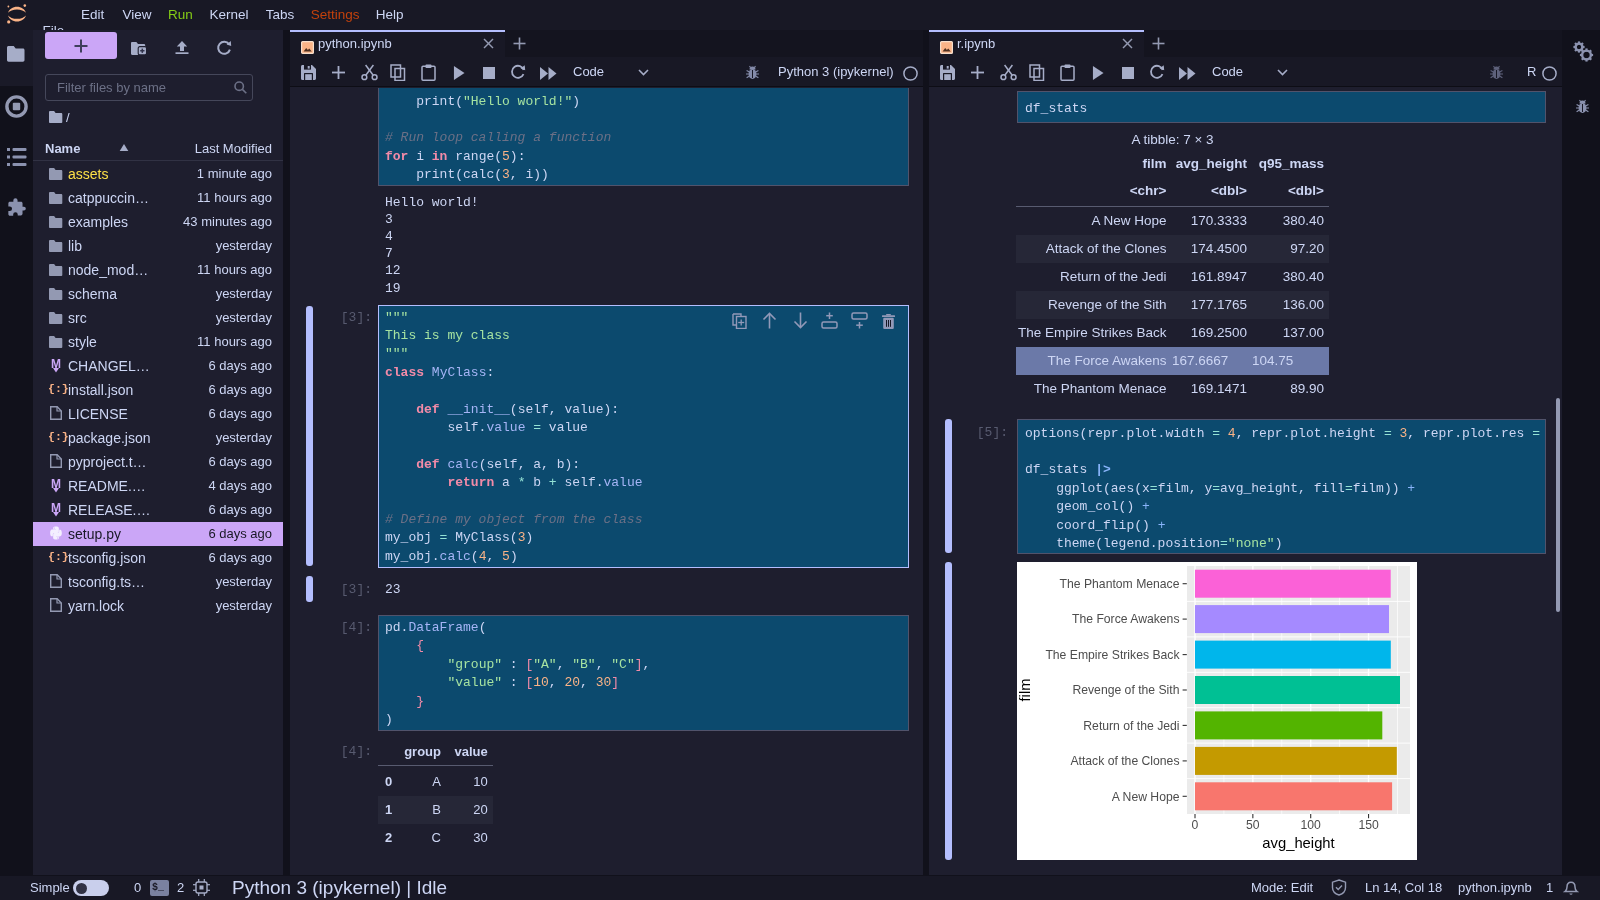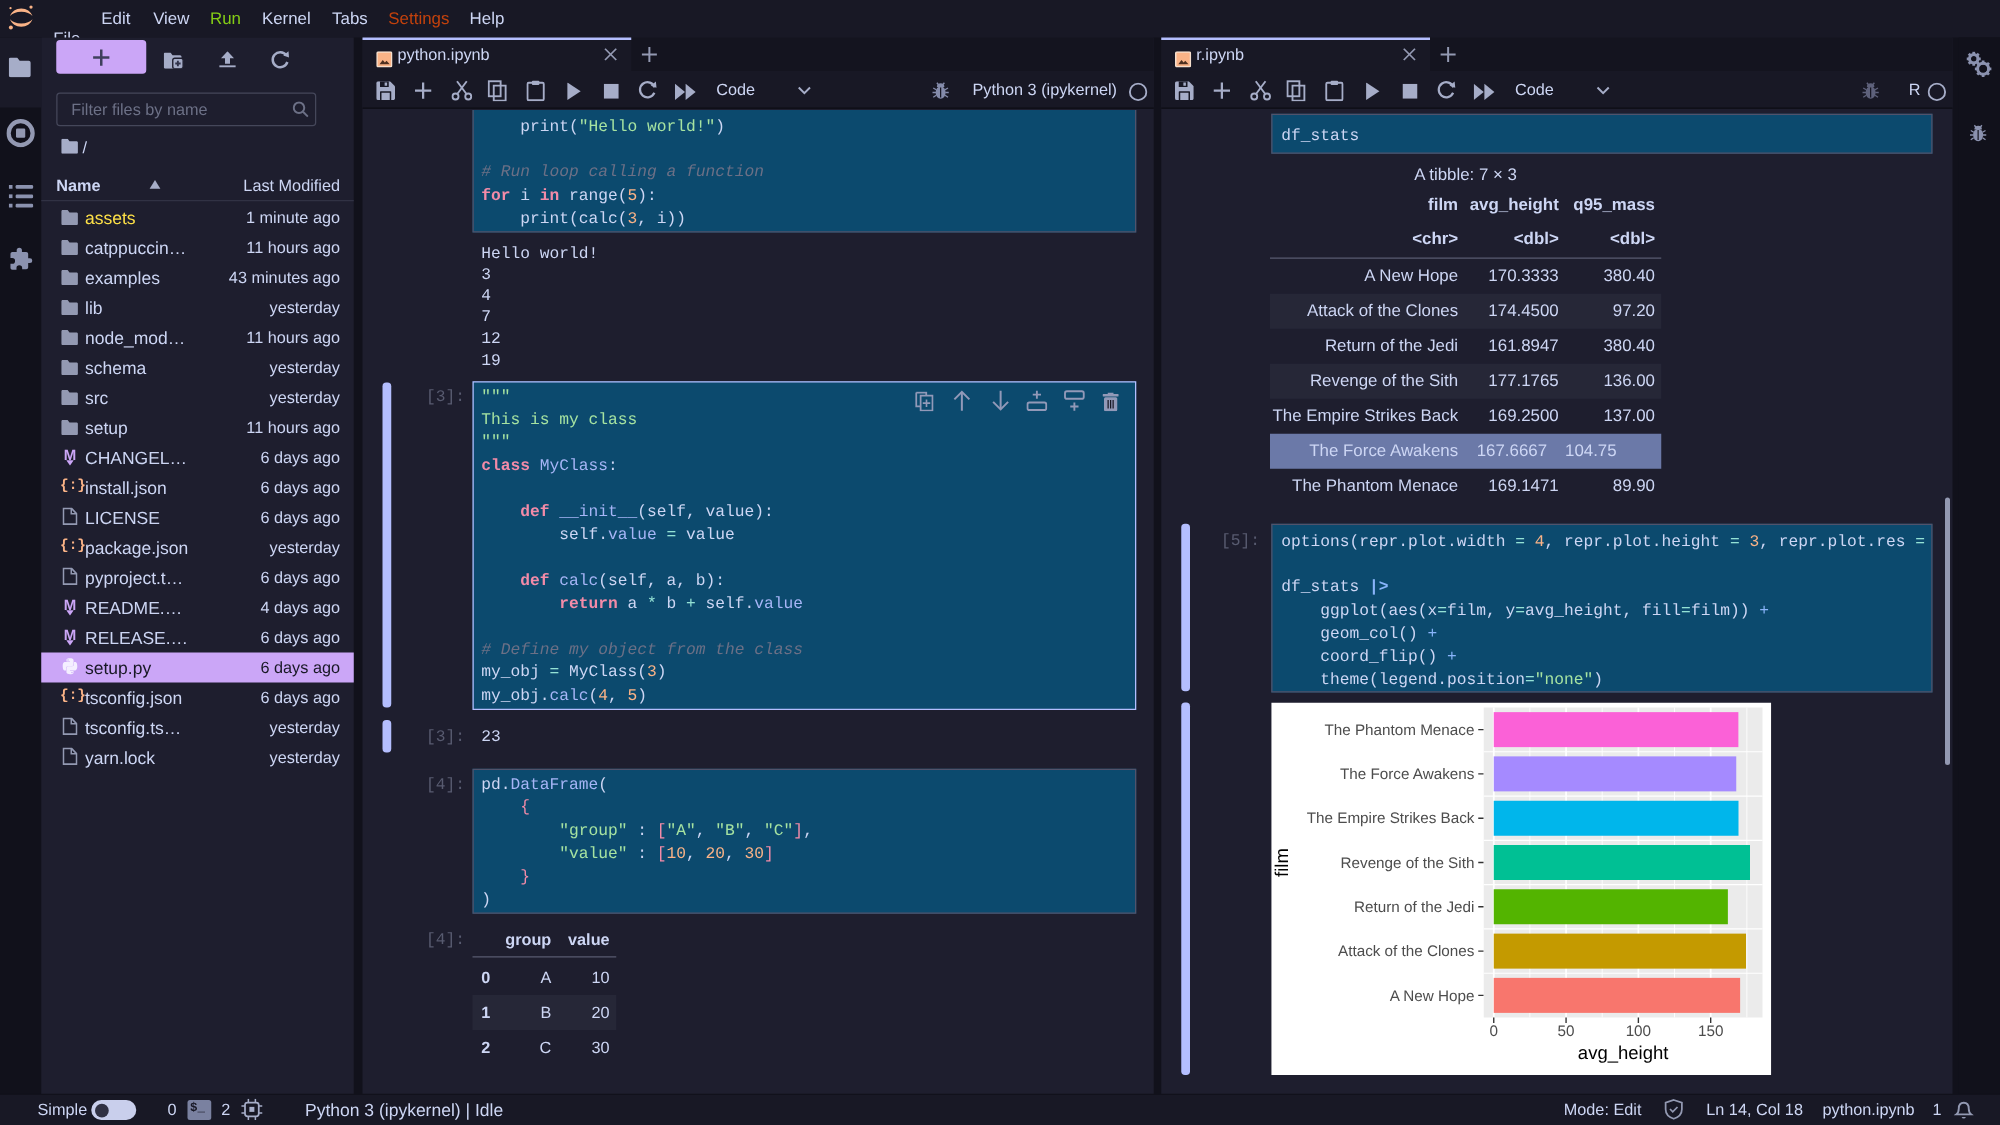--- a/index.html
+++ b/index.html
@@ -131,21 +131,21 @@
 <div class="a" style="left:68px;top:285.5px;height:17px;line-height:17px;font-size:14px;color:#cdd6f4">schema</div>
 <div class="a" style="left:160px;top:286px;width:112px;height:16px;line-height:16px;font-size:13px;color:#cdd6f4;text-align:right">yesterday</div>
 <svg class="a" style="left:49px;top:312px" width="14" height="12" viewBox="0 0 14 12">
     <path fill="#9399b2" d="M1.1 0h4l1.5 1.9h5.6c.6 0 1.1.5 1.1 1.1v7.9c0 .6-.5 1.1-1.1 1.1H1.1c-.6 0-1.1-.5-1.1-1.1V1.1C0 .5.5 0 1.1 0z"></path>
   </svg>
 <div class="a" style="left:68px;top:309.5px;height:17px;line-height:17px;font-size:14px;color:#cdd6f4">src</div>
 <div class="a" style="left:160px;top:310px;width:112px;height:16px;line-height:16px;font-size:13px;color:#cdd6f4;text-align:right">yesterday</div>
 <svg class="a" style="left:49px;top:336px" width="14" height="12" viewBox="0 0 14 12">
     <path fill="#9399b2" d="M1.1 0h4l1.5 1.9h5.6c.6 0 1.1.5 1.1 1.1v7.9c0 .6-.5 1.1-1.1 1.1H1.1c-.6 0-1.1-.5-1.1-1.1V1.1C0 .5.5 0 1.1 0z"></path>
   </svg>
-<div class="a" style="left:68px;top:333.5px;height:17px;line-height:17px;font-size:14px;color:#cdd6f4">setup</div>
+<div class="a" style="left:68px;top:333.5px;height:17px;line-height:17px;font-size:14px;color:#cdd6f4">style</div>
 <div class="a" style="left:160px;top:334px;width:112px;height:16px;line-height:16px;font-size:13px;color:#cdd6f4;text-align:right">11 hours ago</div>
 <div class="a" style="left:49px;top:357px;width:14px;height:16px;font-size:12px;font-weight:bold;color:#cba6f7;text-align:center;line-height:14px">M</div>
 <svg class="a" style="left:52.5px;top:368px" width="6" height="4.5" viewBox="0 0 7 5">
     <path fill="#cba6f7" d="M3.5 5L0 0h7z"></path>
   </svg>
 <div class="a" style="left:68px;top:357.5px;height:17px;line-height:17px;font-size:14px;color:#cdd6f4">CHANGEL…</div>
 <div class="a" style="left:160px;top:358px;width:112px;height:16px;line-height:16px;font-size:13px;color:#cdd6f4;text-align:right">6 days ago</div>
 <div class="a" style="left:48px;top:381px;width:16px;height:16px;font-family:'Liberation Mono',monospace;font-size:11.5px;font-weight:bold;color:#fab387;text-align:center;line-height:16px">{:}</div>
 <div class="a" style="left:68px;top:381.5px;height:17px;line-height:17px;font-size:14px;color:#cdd6f4">install.json</div>
 <div class="a" style="left:160px;top:382px;width:112px;height:16px;line-height:16px;font-size:13px;color:#cdd6f4;text-align:right">6 days ago</div>
@@ -465,21 +465,21 @@
 <div class="a" style="left:323px;top:181.0px;width:72px;height:16px;line-height:16px;font-size:13.5px;color:#cdd6f4;text-align:right">380.40</div>
 <div class="a" style="left:87px;top:202.5px;width:313px;height:28px;background:rgba(205,214,244,0.05)"></div>
 <div class="a" style="left:61px;top:209.0px;width:176.5px;height:16px;line-height:16px;font-size:13.5px;color:#cdd6f4;text-align:right;white-space:nowrap">Revenge of the Sith</div>
 <div class="a" style="left:243px;top:209.0px;width:75px;height:16px;line-height:16px;font-size:13.5px;color:#cdd6f4;text-align:right">177.1765</div>
 <div class="a" style="left:323px;top:209.0px;width:72px;height:16px;line-height:16px;font-size:13.5px;color:#cdd6f4;text-align:right">136.00</div>
 <div class="a" style="left:61px;top:237.0px;width:176.5px;height:16px;line-height:16px;font-size:13.5px;color:#cdd6f4;text-align:right;white-space:nowrap">The Empire Strikes Back</div>
 <div class="a" style="left:243px;top:237.0px;width:75px;height:16px;line-height:16px;font-size:13.5px;color:#cdd6f4;text-align:right">169.2500</div>
 <div class="a" style="left:323px;top:237.0px;width:72px;height:16px;line-height:16px;font-size:13.5px;color:#cdd6f4;text-align:right">137.00</div>
 <div class="a" style="left:87px;top:258.5px;width:313px;height:28px;background:#6b79a8"></div>
 <div class="a" style="left:61px;top:265.0px;width:176.5px;height:16px;line-height:16px;font-size:13.5px;color:#cdd6f4;text-align:right;white-space:nowrap">The Force Awakens</div>
-<div class="a" style="left:243px;top:265.0px;width:75px;height:16px;line-height:16px;font-size:13.5px;color:#cdd6f4;text-align:center">167.6667</div>
+<div class="a" style="left:243px;top:265.0px;width:75px;height:16px;line-height:16px;font-size:13.5px;color:#cdd6f4;text-align:left">167.6667</div>
 <div class="a" style="left:323px;top:265.0px;width:72px;height:16px;line-height:16px;font-size:13.5px;color:#cdd6f4;text-align:left">104.75</div>
 <div class="a" style="left:61px;top:293.0px;width:176.5px;height:16px;line-height:16px;font-size:13.5px;color:#cdd6f4;text-align:right;white-space:nowrap">The Phantom Menace</div>
 <div class="a" style="left:243px;top:293.0px;width:75px;height:16px;line-height:16px;font-size:13.5px;color:#cdd6f4;text-align:right">169.1471</div>
 <div class="a" style="left:323px;top:293.0px;width:72px;height:16px;line-height:16px;font-size:13.5px;color:#cdd6f4;text-align:right">89.90</div>
 <div class="a coll" style="left:16px;top:331px;height:134px"></div>
 <div class="a pr" style="left:13px;top:336.8px;width:66px">[5]:</div>
 <div class="a ed" style="left:88px;top:331px;width:529px;height:135px;overflow:hidden">
 <div class="code" style="position:absolute;left:7px;top:4.6px">options(repr.plot.width <span class="o">=</span> <span class="n">4</span>, repr.plot.height <span class="o">=</span> <span class="n">3</span>, repr.plot.res <span class="o">=</span> <br><br>df_stats <span class="ub">|&gt;</span><br>    ggplot(aes(x<span class="o">=</span>film, y<span class="o">=</span>avg_height, fill<span class="o">=</span>film)) <span class="u">+</span><br>    geom_col() <span class="u">+</span><br>    coord_flip() <span class="u">+</span><br>    theme(legend.position<span class="o">=</span><span class="s">"none"</span>)</div>
 </div>
 <div class="a coll" style="left:16px;top:474px;height:298px"></div>
@@ -580,21 +580,21 @@
       <line x1="5.7" y1="0" x2="5.7" y2="3"></line>
       <line x1="11.3" y1="0" x2="11.3" y2="3"></line>
       <line x1="5.7" y1="14" x2="5.7" y2="17"></line>
       <line x1="11.3" y1="14" x2="11.3" y2="17"></line>
       <line x1="0" y1="5.7" x2="3" y2="5.7"></line>
       <line x1="0" y1="11.3" x2="3" y2="11.3"></line>
       <line x1="14" y1="5.7" x2="17" y2="5.7"></line>
       <line x1="14" y1="11.3" x2="17" y2="11.3"></line>
     </g>
   </svg>
-<div class="a" style="left:244px;top:880px;height:16px;line-height:16px;font-size:14px;color:#cdd6f4">Python 3 (ipykernel) | Idle</div>
+<div class="a" style="left:232px;top:880px;height:16px;line-height:16px;font-size:19px;color:#cdd6f4">Python 3 (ipykernel) | Idle</div>
 <div class="a" style="left:1251px;top:880px;height:16px;line-height:16px;font-size:13px;color:#cdd6f4">Mode: Edit</div>
 <svg class="a" style="left:1331px;top:879px" width="16" height="17" viewBox="0 0 16 17">
 <path fill="none" stroke="#9399b2" stroke-width="1.4" d="M8 1l6.5 2.2v5.2c0 3.6-2.8 6.4-6.5 7.6-3.7-1.2-6.5-4-6.5-7.6V3.2z"></path>
 <path fill="none" stroke="#9399b2" stroke-width="1.4" d="M5 8.2l2.2 2.2 3.8-3.8"></path>
   </svg>
 <div class="a" style="left:1365px;top:880px;height:16px;line-height:16px;font-size:13px;color:#cdd6f4">Ln 14, Col 18</div>
 <div class="a" style="left:1458px;top:880px;height:16px;line-height:16px;font-size:13px;color:#cdd6f4">python.ipynb</div>
 <div class="a" style="left:1546px;top:880px;height:16px;line-height:16px;font-size:13px;color:#cdd6f4">1</div>
 <svg class="a" style="left:1563px;top:879px" width="16" height="17" viewBox="0 0 16 17">
 <path fill="none" stroke="#9399b2" stroke-width="1.5" d="M2 12.5h12c-1.3-1-2-2.2-2-4.5 0-2.8-1.3-4.8-4-4.8S4 5.2 4 8c0 2.3-.7 3.5-2 4.5z"></path>

